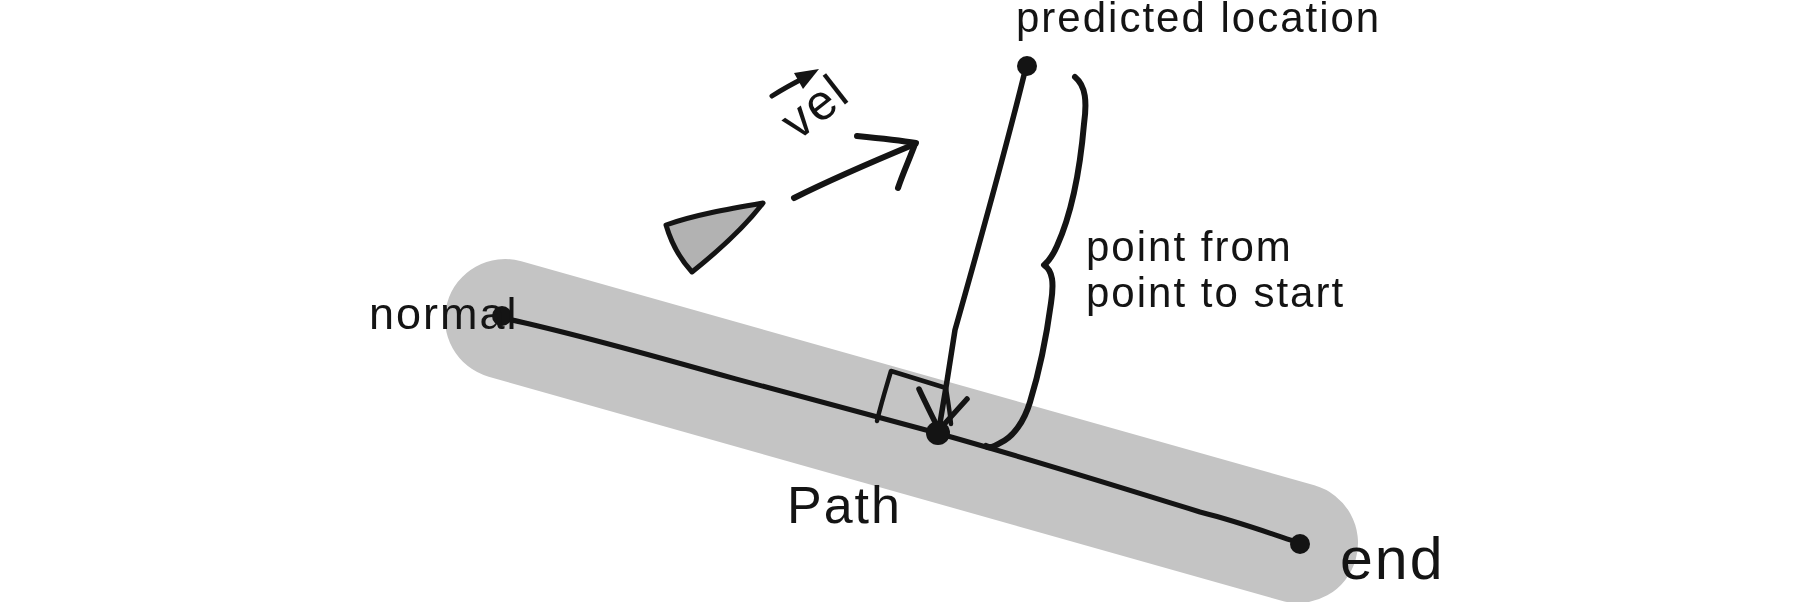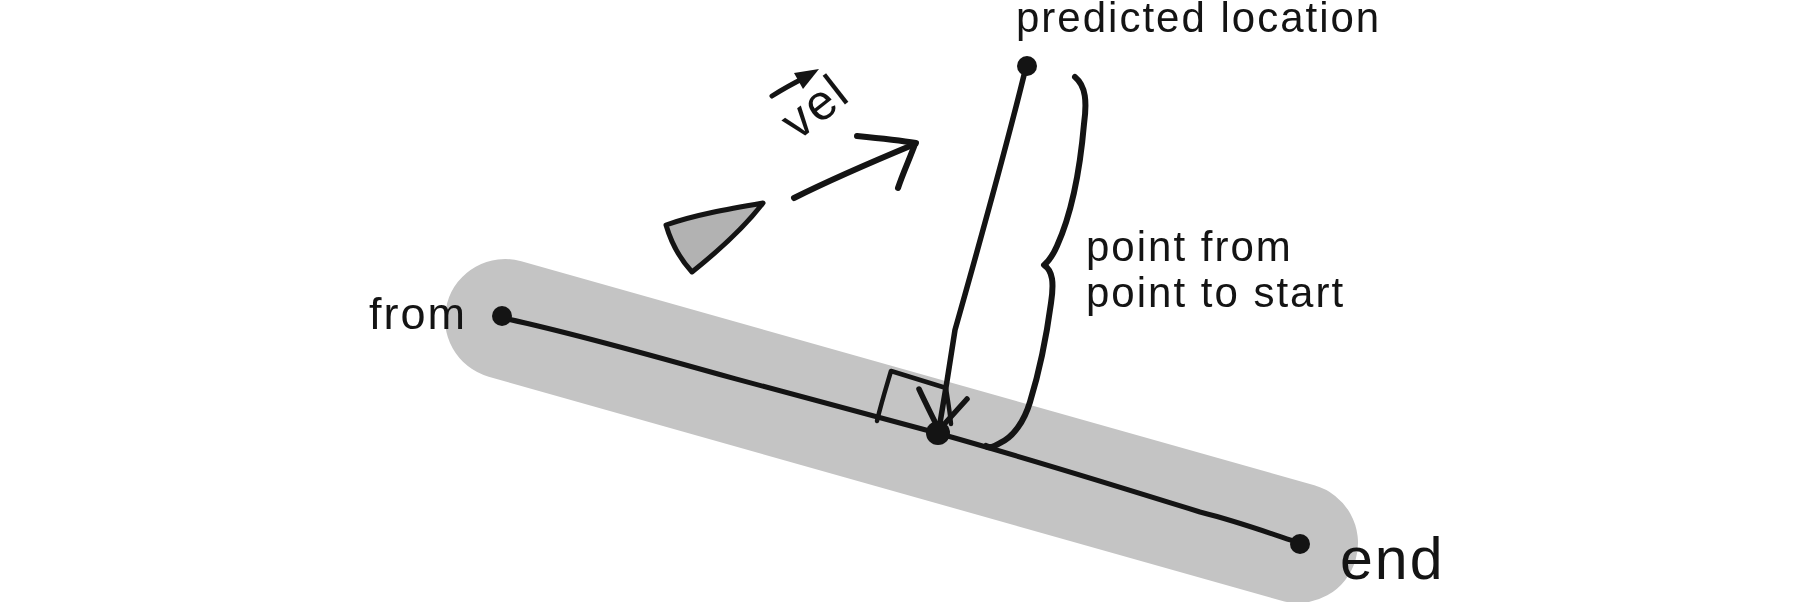--- a/index.html
+++ b/index.html
@@ -65,19 +65,20 @@
     <path class="stroke" stroke-width="6" d="M 857 136 C 877 138 897 140 916 143"></path>
     <path class="stroke" stroke-width="6" d="M 915 144 C 910 158 903 173 898 188"></path>
 
     <path class="agent" d="M 763 203 C 728 209 694 215 666 225 C 671 242 680 259 692 272 C 717 252 744 228 763 203 Z"></path>
   </svg>
 
   <div class="label lbl-predicted">predicted location</div>
 
   <div class="label lbl-normal"><span>point from</span><br><span>point to start</span></div>
 
-  <div class="label lbl-start">from</div>
+  <div class="label lbl-start">normal</div>
 
   <div class="label lbl-end">end</div>
 
+  <div class="label lbl-path">Path</div>
 
   <div class="label lbl-vel">vel</div>
 </div>
 
 </body></html>

